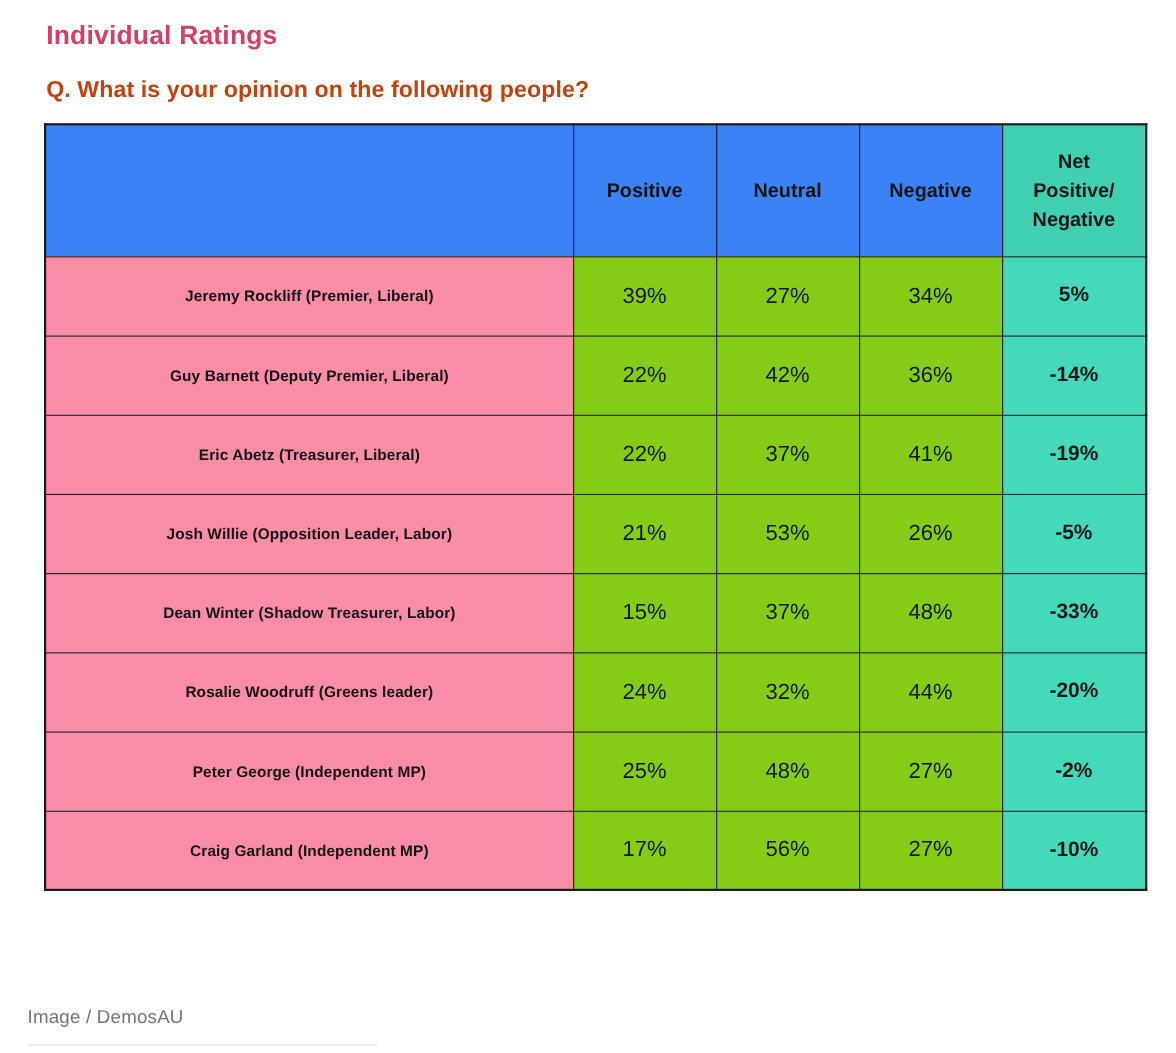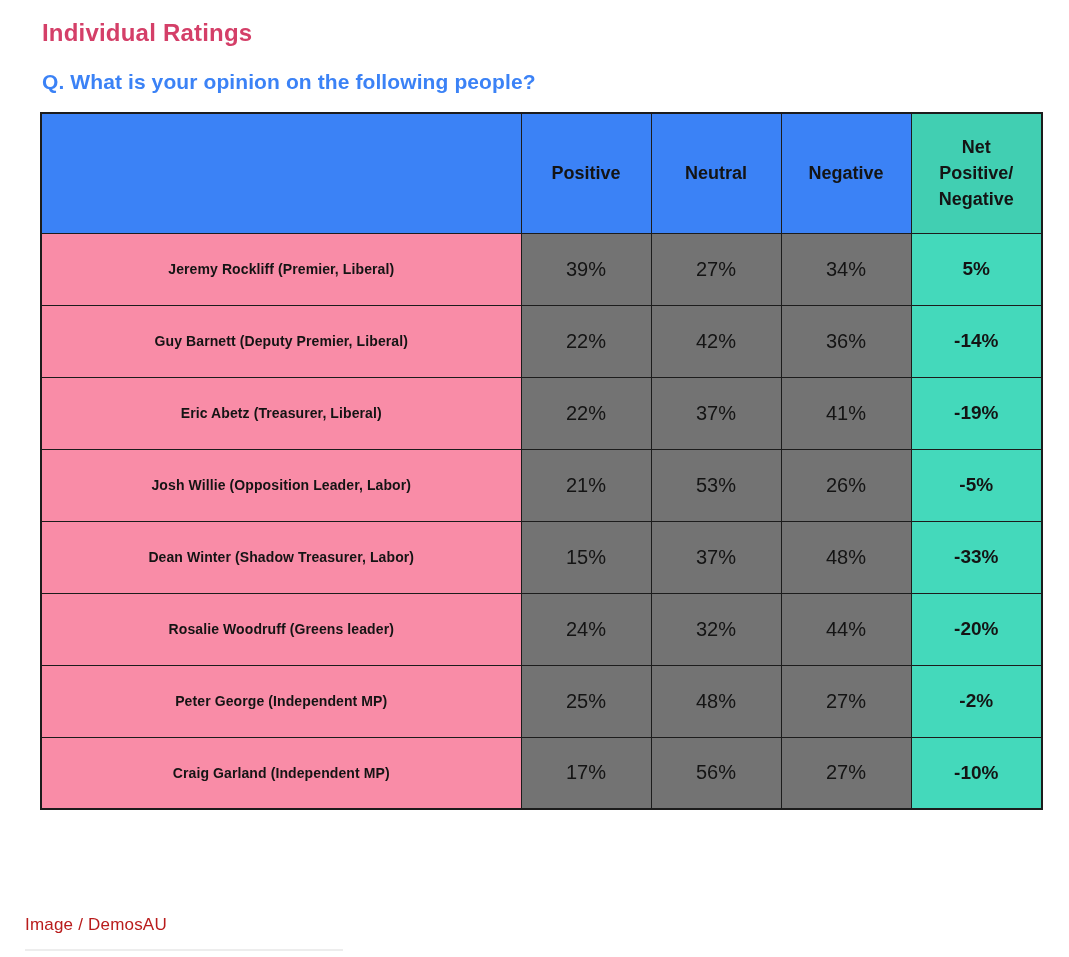--- a/index.html
+++ b/index.html
@@ -12,21 +12,21 @@
   .page { position: relative; width: 1069px; height: 795px; }
 
   .figure-title {
     position: absolute; left: 42px; top: 19px;
     font-size: 24px; font-weight: 700; letter-spacing: 0.2px;
     color: #d43f68;
   }
   .question {
     position: absolute; left: 42px; top: 70px;
     font-size: 21px; font-weight: 700; letter-spacing: 0.1px;
-    color: #3b82f6;
+    color: #c2410c;
   }
 
   table.ratings {
     position: absolute; left: 40px; top: 112px;
     width: 1001px;
     border-collapse: collapse;
     border: 2px solid #1c1c1c;
     table-layout: fixed;
   }
   table.ratings th, table.ratings td {
@@ -40,27 +40,27 @@
 
   th.mint { background: #3b82f6; font-size: 18px; font-weight: 700; }
   th.teal-head {
     background: #41cfb2; font-size: 18px; font-weight: 700;
     padding: 0 14px; line-height: 1.45; margin-left: 26px;
   }
   td.name {
     background: #f98ca7; font-size: 14px; font-weight: 700;
     padding: 0 6px; letter-spacing: 0.1px;
   }
-  td.val { background: #737373; font-size: 20px; font-weight: 400; }
+  td.val { background: #84cc16; font-size: 20px; font-weight: 400; }
   td.net { background: #44d9bb; font-size: 19px; font-weight: 700; }
 
   .credit {
     position: absolute; left: 25px; top: 915px;
     font-size: 17px; font-weight: 400;
-    color: #b91c1c; letter-spacing: 0.2px;
+    color: #737373; letter-spacing: 0.2px;
   }
   .divider {
     position: absolute; left: 25px; top: 949px;
     width: 318px; height: 2px;
     background: #ededed;
   }
 </style>
 </head>
 <body>
 

